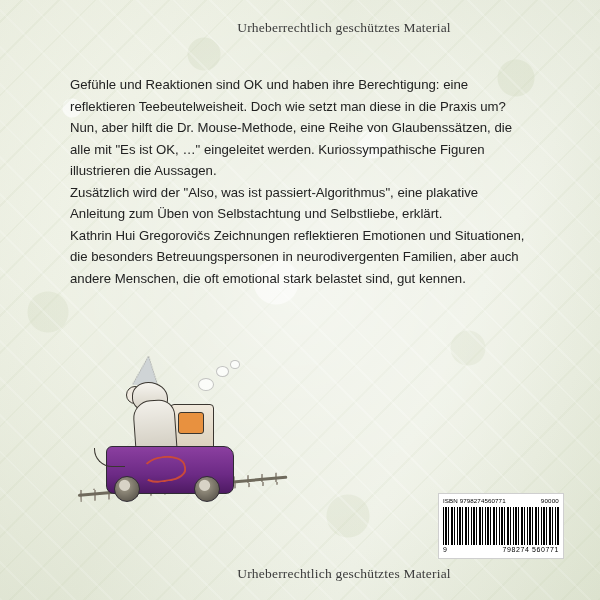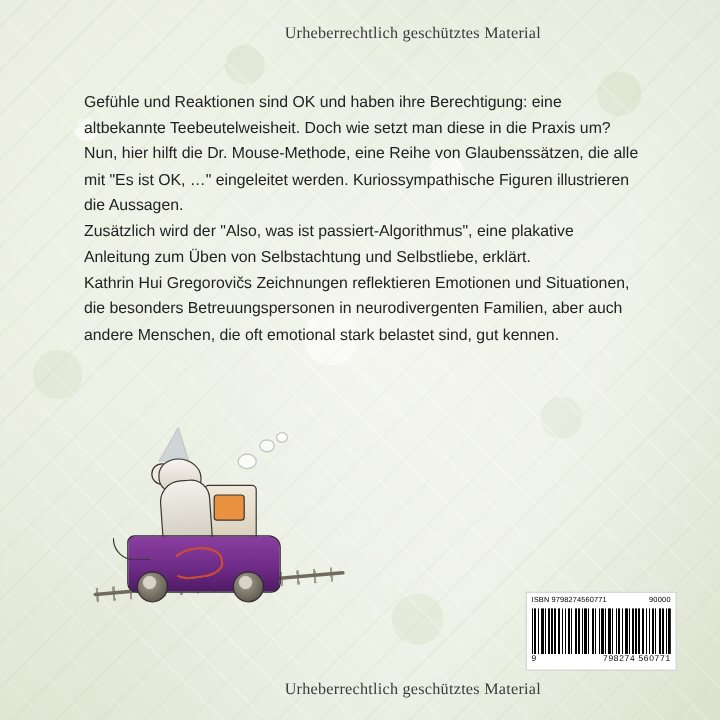--- a/index.html
+++ b/index.html
@@ -270,22 +270,22 @@
   }
 </style>
 </head>
 <body>
 
 <div id="cover">
 
   <div class="copyright-line copyright-top layer">Urheberrechtlich geschütztes Material</div>
 
   <div class="blurb layer">
-    <p>Gefühle und Reaktionen sind OK und haben ihre Berechtigung: eine altbekannte Teebeutelweisheit.  Doch wie setzt man diese in die Praxis um?</p>
-    <p>Nun, hier hilft die Dr. Mouse-Methode, eine Reihe von Glaubenssätzen, die alle mit "Es ist OK, …" eingeleitet werden. Kuriossympathische Figuren illustrieren die Aussagen.</p>
+    <p>Gefühle und Reaktionen sind OK und haben ihre Berechtigung: eine reflektieren Teebeutelweisheit.  Doch wie setzt man diese in die Praxis um?</p>
+    <p>Nun, aber hilft die Dr. Mouse-Methode, eine Reihe von Glaubenssätzen, die alle mit "Es ist OK, …" eingeleitet werden. Kuriossympathische Figuren illustrieren die Aussagen.</p>
     <p>Zusätzlich wird der "Also, was ist passiert-Algorithmus", eine plakative Anleitung zum Üben von Selbstachtung und Selbstliebe, erklärt.</p>
     <p>Kathrin Hui Gregorovičs Zeichnungen reflektieren Emotionen und Situationen, die besonders Betreuungspersonen in neurodivergenten Familien, aber auch andere Menschen, die oft emotional stark belastet sind, gut kennen.</p>
   </div>
 
   <div class="illustration layer">
     <div class="rail-ties"></div>
     <div class="rail"></div>
     <div class="smoke smoke1"></div>
     <div class="smoke smoke2"></div>
     <div class="smoke smoke3"></div>

